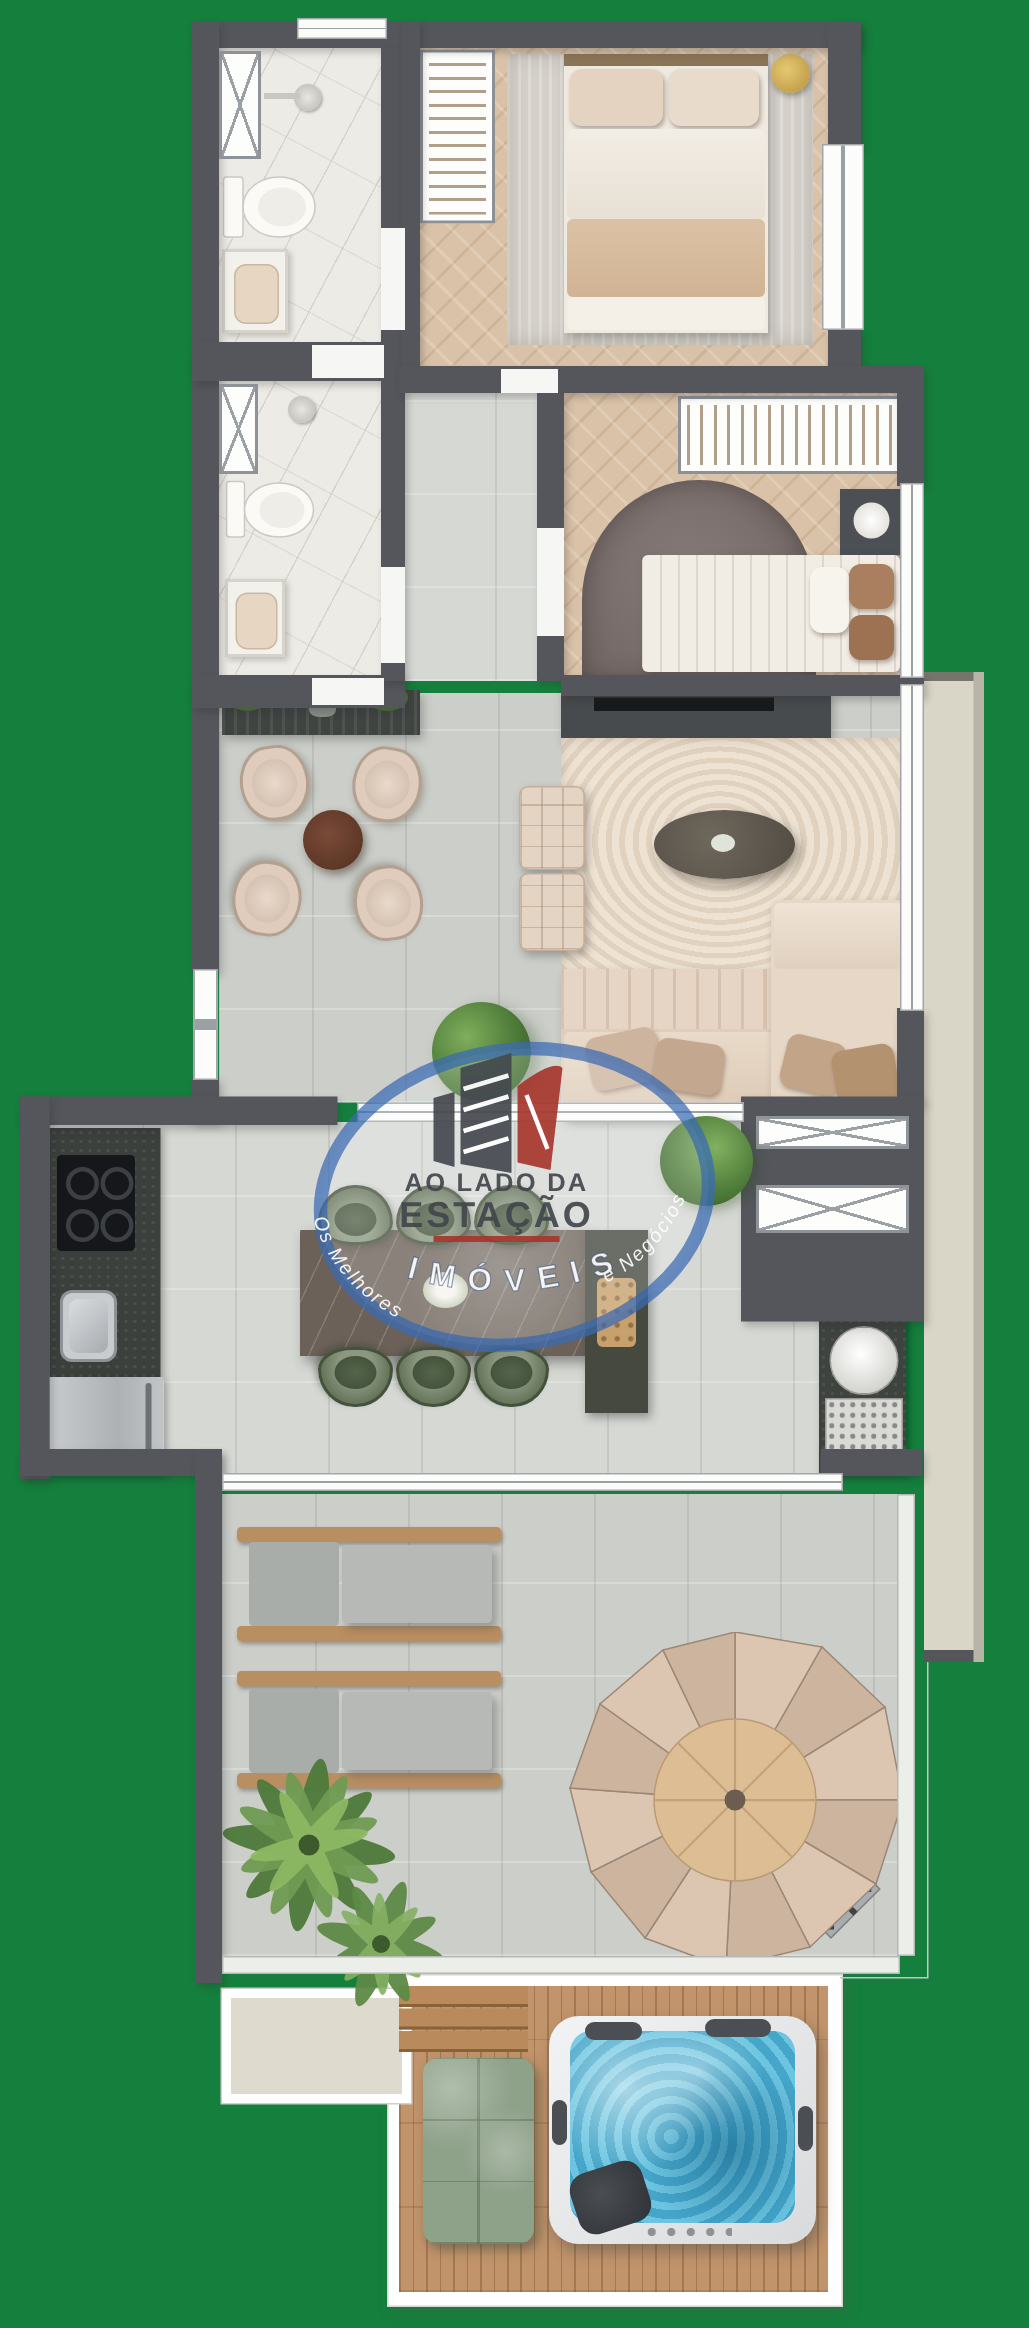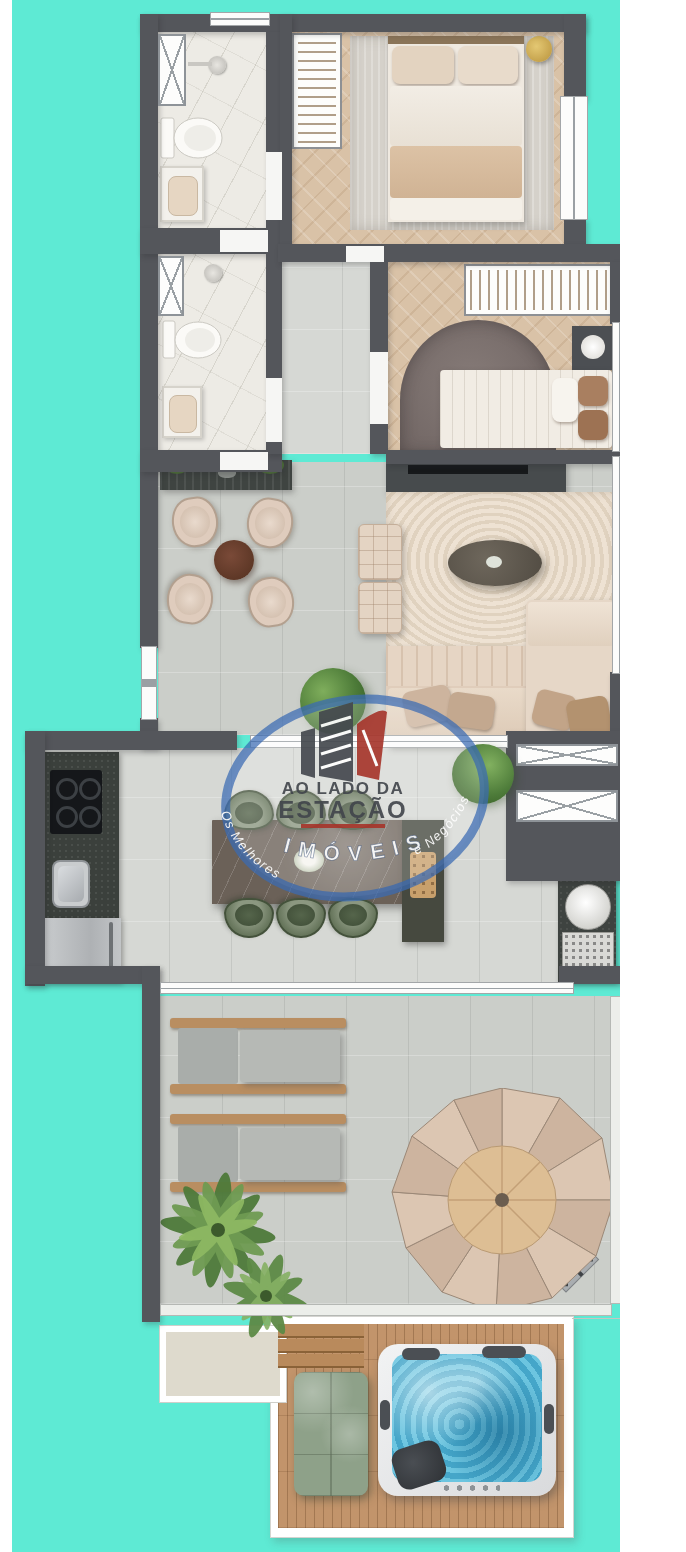--- a/index.html
+++ b/index.html
@@ -1,17 +1,17 @@
 <!DOCTYPE html>
 <html><head>
 <meta charset="utf-8">
 <style>
   html,body{margin:0;padding:0;background:#fff;}
-  #stage{position:relative;width:608px;height:1552px;background:#5eead4;overflow:hidden;
-         font-family:"Liberation Sans", sans-serif;margin-left:12px;}
+  #stage{position:relative;width:686px;height:1552px;background:#15803d;overflow:hidden;
+         font-family:"Liberation Sans", sans-serif;}
   .abs{position:absolute;}
   .floor{z-index:1;}
   .furn{z-index:10;}
   .wall{background:#54565b;z-index:20;box-shadow:2px 3px 5px rgba(40,40,45,.25);}
   .win{background:#fcfcfb;border:1px solid #a3a6a8;z-index:25;box-sizing:border-box;}
   .win-h{background-image:linear-gradient(#fcfcfb 45%, #9aa0a4 45%, #9aa0a4 55%, #fcfcfb 55%);}
   .win-v{background-image:linear-gradient(90deg,#fcfcfb 45%, #9aa0a4 45%, #9aa0a4 55%, #fcfcfb 55%);}
   .gap{background:#f6f6f4;z-index:22;}
   .tile{background-color:#cbcec9;background-image:
     repeating-linear-gradient(0deg, rgba(255,255,255,.25) 0 1px, transparent 1px 62px),

